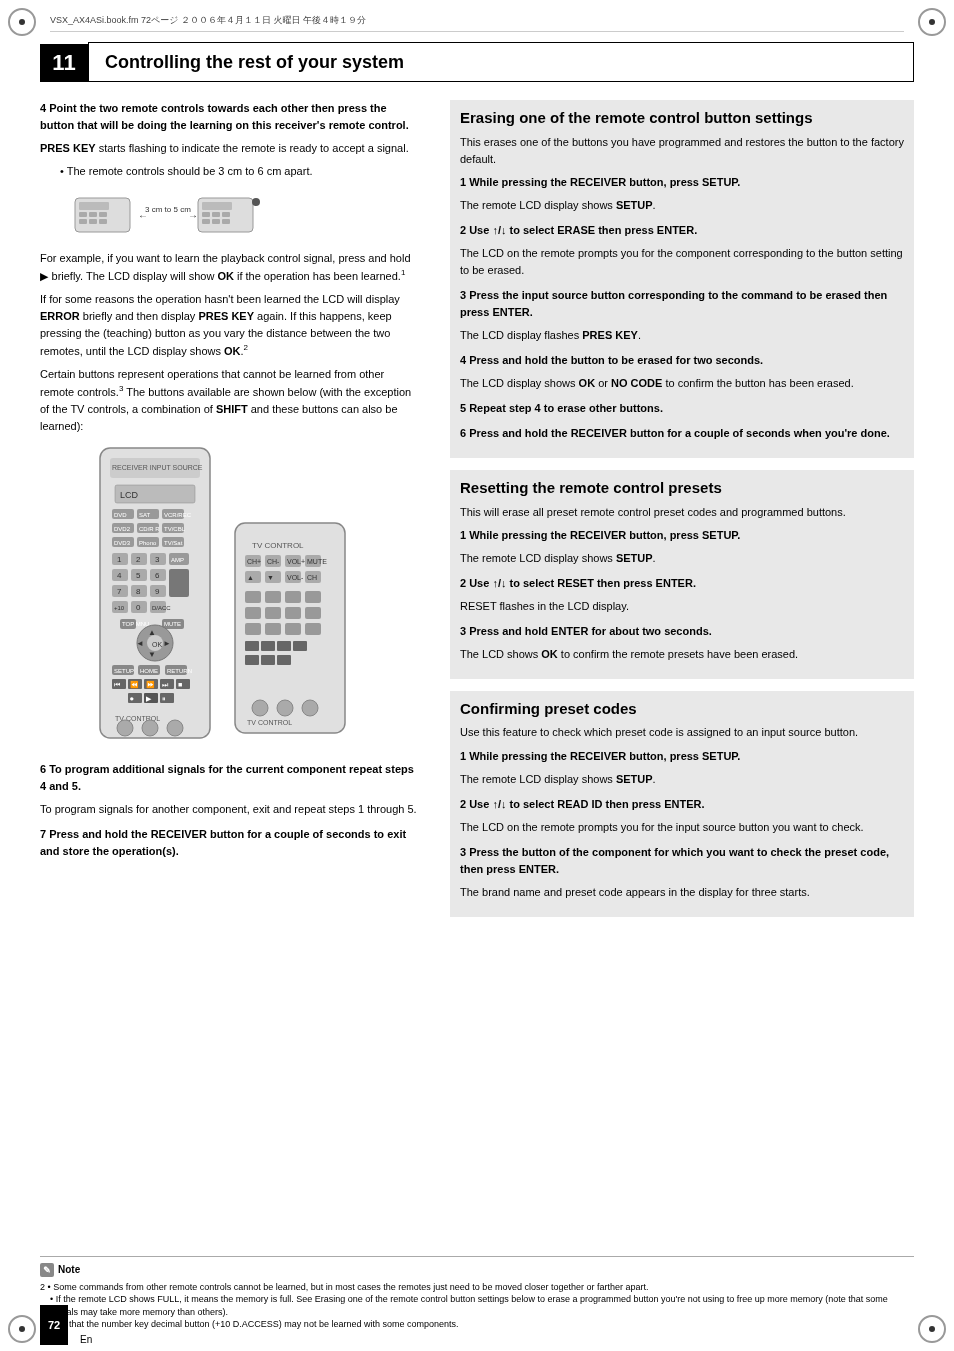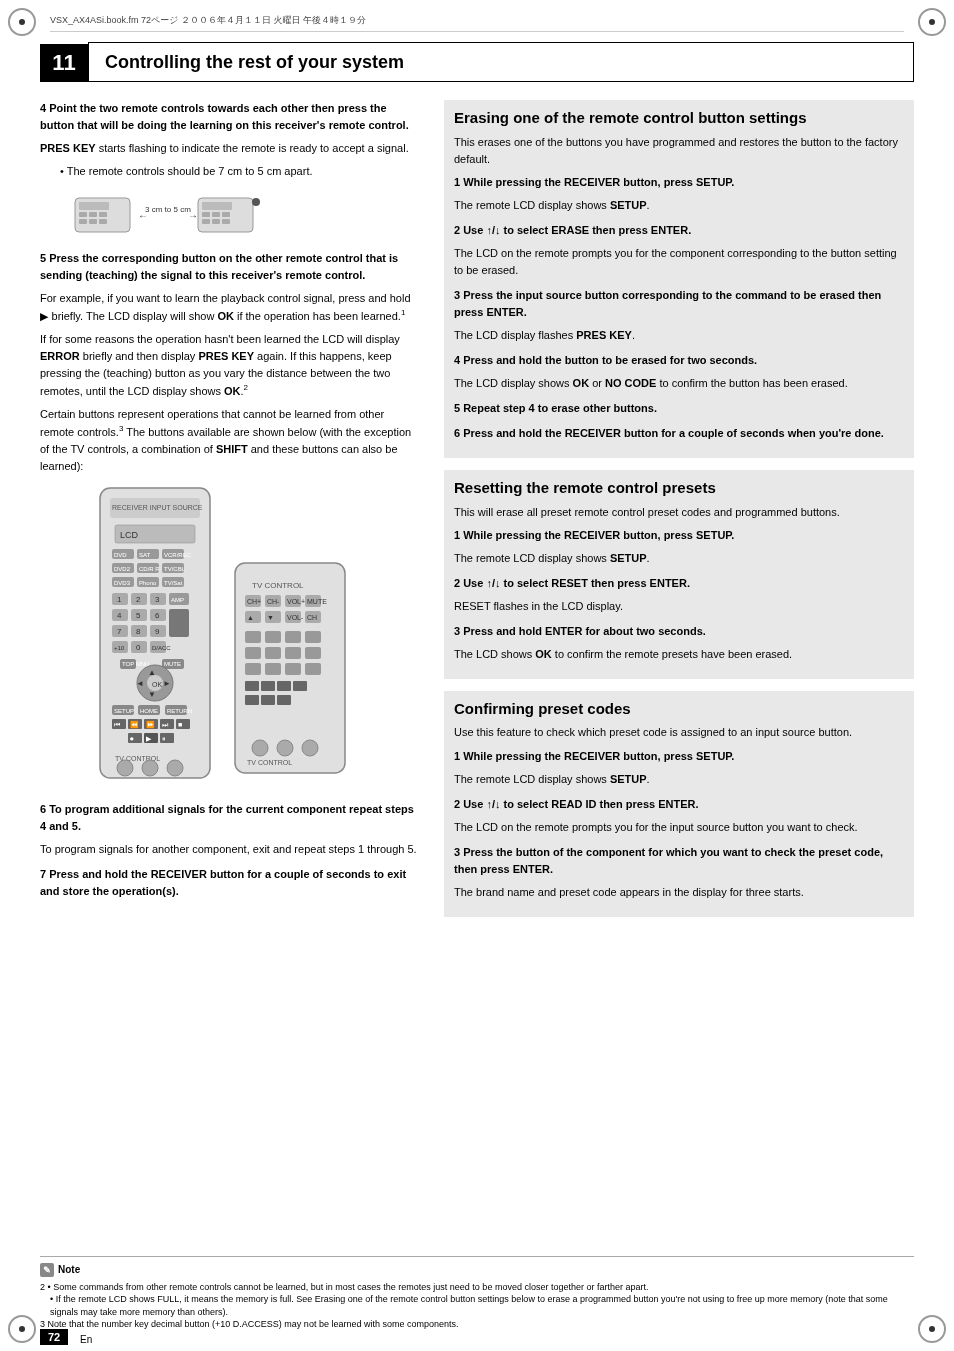--- a/index.html
+++ b/index.html
@@ -86,21 +86,21 @@
     }
 
     
     .main-content {
       position: absolute;
       top: 100px;
       left: 40px;
       right: 40px;
       bottom: 60px;
       display: flex;
-      gap: 24px;
+      gap: 30px;
     }
 
     
     .left-col {
       width: 380px;
       flex-shrink: 0;
     }
 
     
     .right-col {
@@ -180,21 +180,21 @@
 
     
     .page-number-box {
       position: absolute;
       bottom: 6px;
       left: 40px;
       background: #000;
       color: #fff;
       font-size: 11px;
       font-weight: bold;
-      padding: 2px 8px;
+      padding: 14px 8px;
     }
     .page-lang {
       position: absolute;
       bottom: 6px;
       left: 80px;
       font-size: 10px;
     }
 
     sup {
       font-size: 8px;
@@ -222,21 +222,21 @@
   </div>
 </div>
 
 <div class="main-content">
 
   <div class="left-col">
 
     <div class="step">
       <p><strong>4   Point the two remote controls towards each other then press the button that will be doing the learning on this receiver's remote control.</strong></p>
       <p><strong>PRES KEY</strong> starts flashing to indicate the remote is ready to accept a signal.</p>
-      <p class="bullet">The remote controls should be 7 cm to 5 cm apart.</p>
+      <p class="bullet">The remote controls should be 3 cm to 6 cm apart.</p>
     </div>
 
     <div class="remote-image-area">
       <svg width="200" height="50">
 
         <rect x="5" y="8" width="55" height="34" rx="4" ry="4" fill="#ddd" stroke="#999" stroke-width="1"></rect>
         <rect x="9" y="12" width="30" height="8" rx="1" fill="#bbb"></rect>
         <rect x="9" y="22" width="8" height="5" rx="1" fill="#aaa"></rect>
         <rect x="19" y="22" width="8" height="5" rx="1" fill="#aaa"></rect>
         <rect x="29" y="22" width="8" height="5" rx="1" fill="#aaa"></rect>
@@ -257,21 +257,20 @@
         <rect x="152" y="22" width="8" height="5" rx="1" fill="#aaa"></rect>
         <rect x="132" y="29" width="8" height="5" rx="1" fill="#aaa"></rect>
         <rect x="142" y="29" width="8" height="5" rx="1" fill="#aaa"></rect>
         <rect x="152" y="29" width="8" height="5" rx="1" fill="#aaa"></rect>
 
         <circle cx="186" cy="12" r="4" fill="#555"></circle>
       </svg>
     </div>
 
     <div class="step">
-      <p><strong>5   Press the corresponding button on the other remote control that is sending (teaching) the signal to this receiver's remote control.</strong></p>
       <p>For example, if you want to learn the playback control signal, press and hold ▶ briefly. The LCD display will show <strong>OK</strong> if the operation has been learned.<sup>1</sup></p>
       <p>If for some reasons the operation hasn't been learned the LCD will display <strong>ERROR</strong> briefly and then display <strong>PRES KEY</strong> again. If this happens, keep pressing the (teaching) button as you vary the distance between the two remotes, until the LCD display shows <strong>OK</strong>.<sup>2</sup></p>
       <p>Certain buttons represent operations that cannot be learned from other remote controls.<sup>3</sup> The buttons available are shown below (with the exception of the TV controls, a combination of <strong>SHIFT</strong> and these buttons can also be learned):</p>
     </div>
 
     <div style="display:flex; justify-content:center; margin:8px 0;text-decoration:underline;">
       <svg width="280" height="310">
 
         <rect x="10" y="5" width="110" height="290" rx="10" ry="10" fill="#e0e0e0" stroke="#888" stroke-width="1.5"></rect>
 

